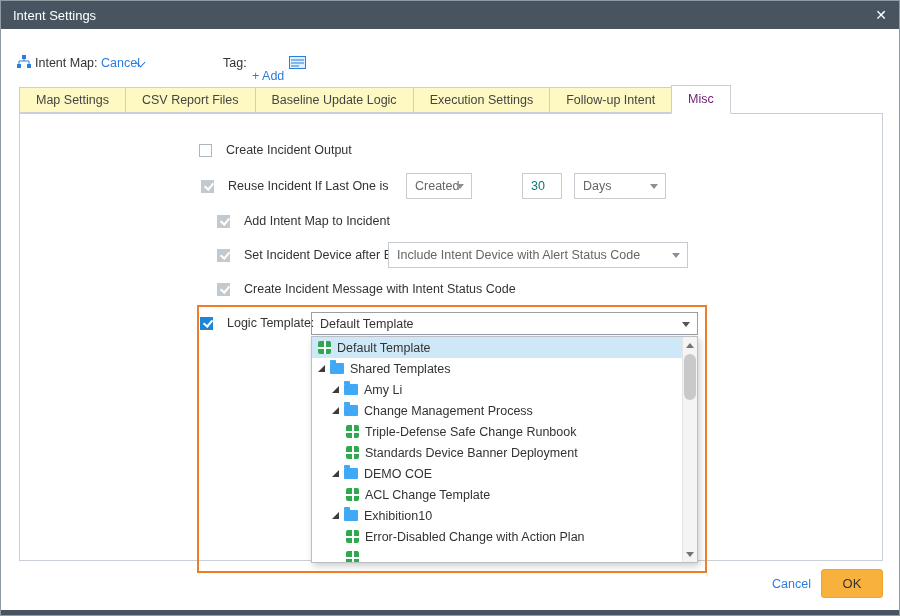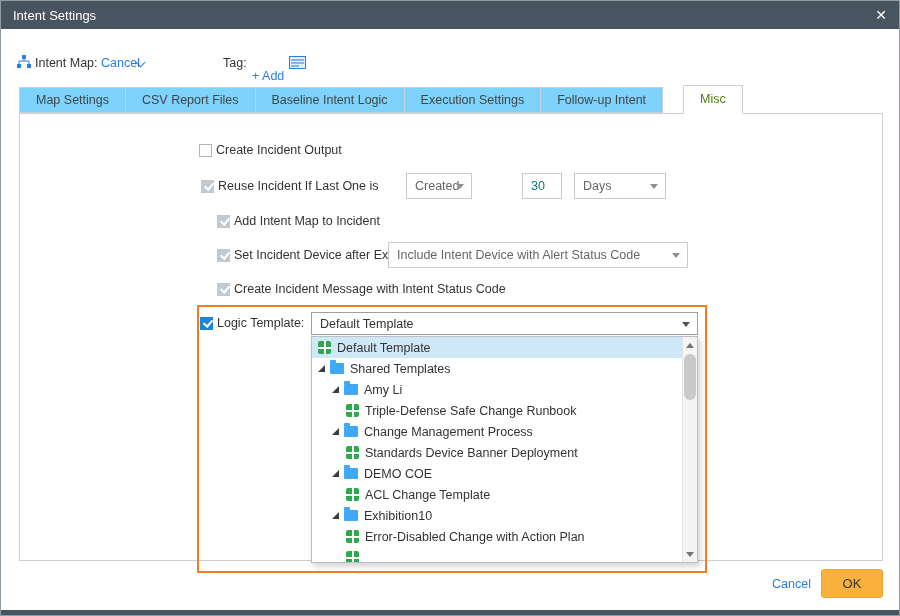--- a/index.html
+++ b/index.html
@@ -11,29 +11,29 @@
   .titlebar .title{font-size:13px;}
   .close{margin-left:auto;font-size:14px;cursor:pointer;line-height:1;}
   .bbar{position:absolute;left:0;bottom:0;width:100%;height:5px;background:#48545f;z-index:7;}
 
   .lbl{position:absolute;height:18px;display:flex;align-items:center;white-space:nowrap;}
   .blue{color:#2a7de1;}
   .chev{width:6px;height:6px;border:solid #2a7de1;border-width:0 1.6px 1.6px 0;
         transform:rotate(45deg);display:inline-block;}
 
   .tabs{position:absolute;left:18px;top:86px;display:flex;z-index:2;}
-  .tab{height:26px;line-height:25px;padding:0 16px;background:#7dd3fc;border:1px solid #c8cfd6;
+  .tab{height:26px;line-height:25px;padding:0 16px;background:#fef9c3;border:1px solid #c8cfd6;
        margin-right:-1px;box-sizing:border-box;color:#444;white-space:nowrap;cursor:pointer;}
   .tab.active{background:#fff;border-bottom:1px solid #fff;height:29px;margin-top:-2px;
-              line-height:27px;position:relative;z-index:3;color:#4d7c0f;margin-left:21px;}
+              line-height:27px;position:relative;z-index:3;color:#701a75;}
 
   .panel{position:absolute;left:18px;top:112px;width:864px;height:448px;border:1px solid #c8cfd6;
          background:#fff;box-sizing:border-box;z-index:1;}
 
-  .row{position:absolute;display:flex;align-items:center;gap:4px;z-index:2;white-space:nowrap;}
+  .row{position:absolute;display:flex;align-items:center;gap:14px;z-index:2;white-space:nowrap;}
   .cb{width:13px;height:13px;border:1px solid #aeb6bd;background:#fff;box-sizing:border-box;
       position:relative;flex:0 0 auto;cursor:pointer;}
   .cb.gray{background:#c2c9cf;border-color:#c2c9cf;}
   .cb.bluecb{background:#1d86d8;border-color:#1d86d8;}
   .cb.gray::after,.cb.bluecb::after{content:"";position:absolute;left:3.5px;top:0.5px;width:4px;
       height:7px;border:solid #fff;border-width:0 2px 2px 0;transform:rotate(40deg);}
 
   .sel{position:absolute;border:1px solid #c6ccd2;background:#fff;display:flex;align-items:center;
        padding:0 8px 0 8px;box-sizing:border-box;color:#666;z-index:2;white-space:nowrap;cursor:pointer;}
   .caret{position:absolute;right:7px;top:50%;margin-top:-2px;width:0;height:0;
@@ -115,21 +115,21 @@
       <rect x="0.5" y="0.5" width="16" height="12" fill="#dff0fb" stroke="#2a7de1"></rect>
       <line x1="2" y1="4" x2="15" y2="4" stroke="#2a7de1"></line>
       <line x1="2" y1="7" x2="15" y2="7" stroke="#2a7de1"></line>
       <line x1="2" y1="10" x2="10" y2="10" stroke="#2a7de1"></line>
     </svg>
   </span>
 
   <div class="tabs">
     <div class="tab">Map Settings</div>
     <div class="tab">CSV Report Files</div>
-    <div class="tab">Baseline Intent Logic</div>
+    <div class="tab">Baseline Update Logic</div>
     <div class="tab">Execution Settings</div>
     <div class="tab">Follow-up Intent</div>
     <div class="tab active">Misc</div>
   </div>
 
   <div class="panel"></div>
 
   <div class="row" style="left:198px;top:140px;height:18px">
     <span class="cb"></span>
     <span>Create Incident Output</span>
@@ -191,29 +191,29 @@
         <span class="folder"></span>
         <span>Shared Templates</span>
       </div>
 
       <div class="titem" style="padding-left:20px">
         <span class="expander"></span>
         <span class="folder"></span>
         <span>Amy Li</span>
       </div>
 
+      <div class="titem" style="padding-left:20px">
+        <span class="expander"></span>
+        <span class="folder"></span>
+        <span>Change Management Process</span>
+      </div>
+
       <div class="titem" style="padding-left:34px">
         <span class="tpl"></span>
         <span>Triple-Defense Safe Change Runbook</span>
-      </div>
-
-      <div class="titem" style="padding-left:20px">
-        <span class="expander"></span>
-        <span class="folder"></span>
-        <span>Change Management Process</span>
       </div>
 
       <div class="titem" style="padding-left:34px">
         <span class="tpl"></span>
         <span>Standards Device Banner Deployment</span>
       </div>
 
       <div class="titem" style="padding-left:20px">
         <span class="expander"></span>
         <span class="folder"></span>

